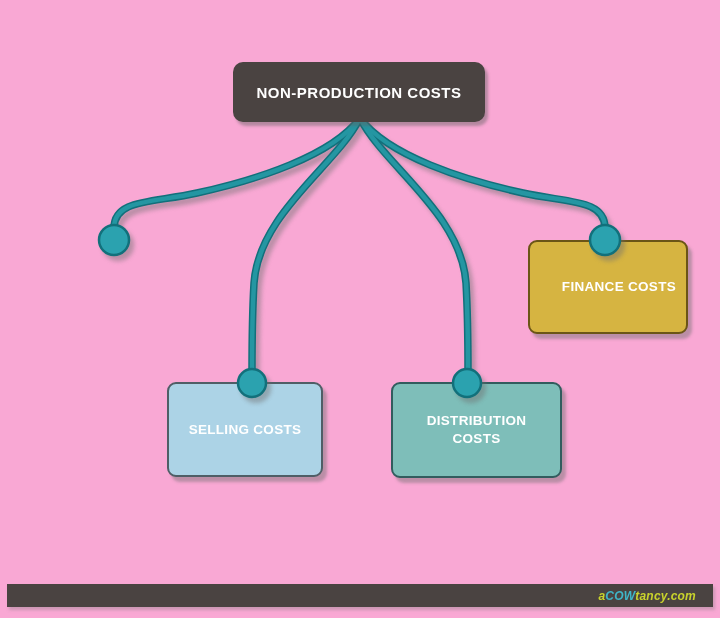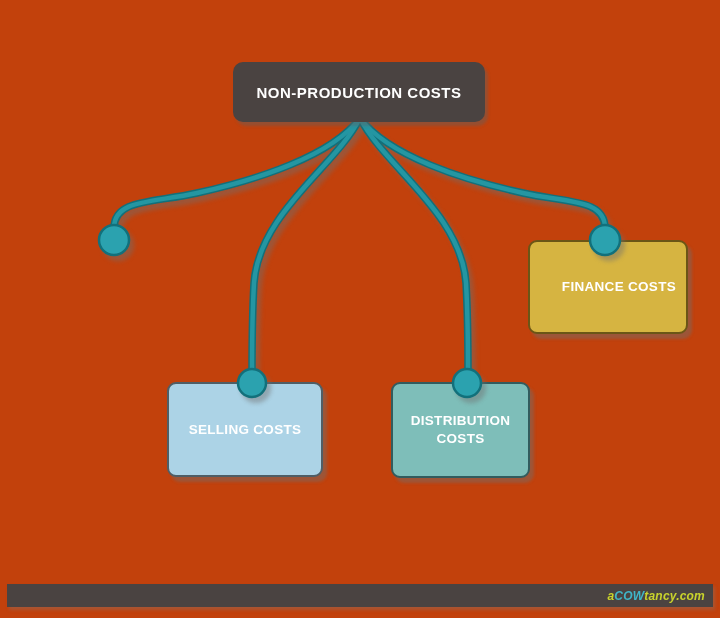--- a/index.html
+++ b/index.html
@@ -1,19 +1,19 @@
 <!DOCTYPE html>
 <html><head>
 <meta charset="utf-8">
 <style>
   html,body{margin:0;padding:0;background:#ffffff;}
   .canvas{
     position:relative;
     width:720px;height:618px;
-    background:#c2410c;
+    background:#f9a8d4;
     overflow:hidden;
     font-family:"Liberation Sans", sans-serif;
   }
   svg.layer{position:absolute;left:0;top:0;pointer-events:none;}
   .wires-layer{z-index:0;}
   .dots-layer{z-index:3;}
   .wire-outline{fill:none;stroke:#12707B;stroke-width:7.5;stroke-linecap:round;}
   .wire-core{fill:none;stroke:#2496A2;stroke-width:4.5;stroke-linecap:round;}
   .wires-g, .dots-g{filter:drop-shadow(4px 5px 2px rgba(110,110,110,.45));}
   .node-dot{fill:#2BA2AF;stroke:#12707B;stroke-width:2.5;}
@@ -33,30 +33,30 @@
     box-shadow:3px 4px 3px rgba(95,95,95,.45);
   }
   .child-box{
     border-radius:9px;border:2px solid;
     font-size:13.5px;letter-spacing:.3px;line-height:1.3;
     padding:0 10px;
     box-shadow:4px 5px 3px rgba(110,110,110,.45);
   }
   .box-administrative{left:35px;top:240px;width:158px;height:96px;background:#DC9145;border-color:#7E4E1B;}
   .box-selling{left:167px;top:382px;width:156px;height:95px;background:#ACD3E6;border-color:#4F5E66;}
-  .box-distribution{left:391px;top:382px;width:139px;height:96px;background:#7EBEB9;border-color:#325C5E;}
+  .box-distribution{left:391px;top:382px;width:171px;height:96px;background:#7EBEB9;border-color:#325C5E;}
   .box-finance{left:528px;top:240px;width:160px;height:94px;background:#D6B441;border-color:#6B5516;justify-content:flex-end;}
 
   .footer-bar{
     position:absolute;left:7px;top:584px;width:706px;height:23px;
     box-sizing:border-box;
     background:#4A4341;
     box-shadow:2px 3px 3px rgba(120,120,120,.35);
     display:flex;align-items:center;justify-content:flex-end;
-    padding-right:8px;
+    padding-right:17px;
     z-index:4;
   }
   .brand{font-size:12px;font-weight:bold;font-style:italic;letter-spacing:.2px;}
   .brand-green{color:#C9D32C;}
   .brand-blue{color:#3FB6C9;}
 </style>
 </head>
 <body>
 
 <div class="canvas">

